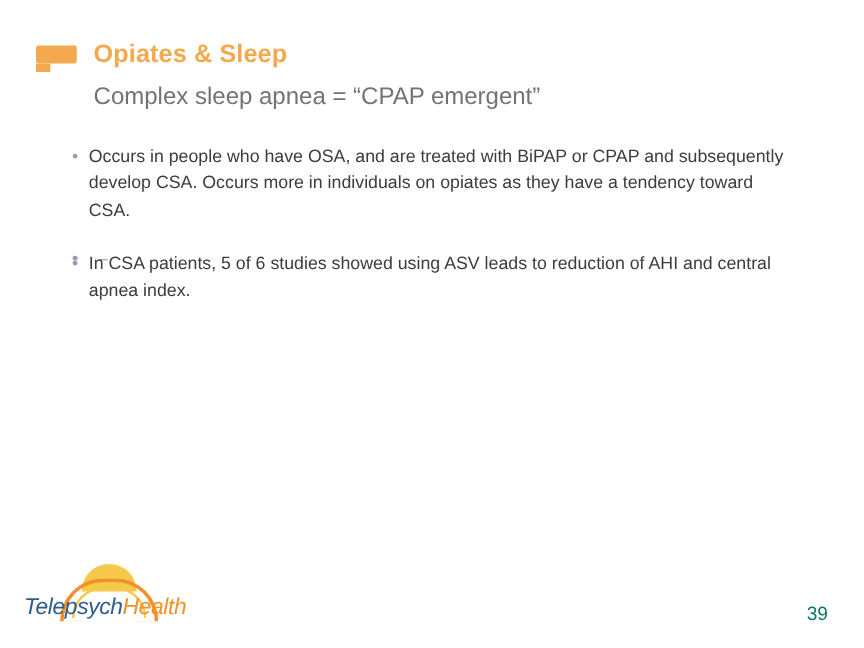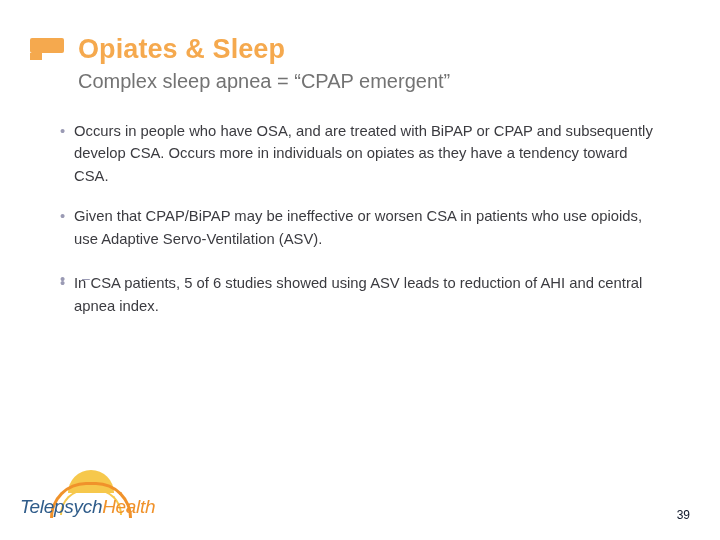--- a/index.html
+++ b/index.html
@@ -38,21 +38,21 @@
     top: 15px;
     width: 12px;
     height: 7px;
     background: #f5a94e;
   }
 
   .title {
     position: absolute;
     left: 78px;
     top: 34px;
-    font-size: 27px;
+    font-size: 21px;
     color: #f5a94e;
     font-weight: bold;
     letter-spacing: 0.1px;
     white-space: nowrap;
   }
   .subtitle {
     position: absolute;
     left: 78px;
     top: 70px;
     font-size: 20px;
@@ -150,22 +150,22 @@
     white-space: nowrap;
     font-style: italic;
   }
   .logo-text .t1 { color: #2f5c8a; }
   .logo-text .t2 { color: #f0922b; }
 
   .page-number {
     position: absolute;
     right: 30px;
     bottom: 18px;
-    font-size: 12px;
-    color: #0f172a;
+    font-size: 16px;
+    color: #0f766e;
   }
 </style>
 </head>
 <body>
 
 <div class="slide">
 
   <div class="title-bar"></div>
 
   <div class="title">Opiates &amp; Sleep</div>
@@ -176,21 +176,20 @@
     <div class="bullet-group">
       <div class="bullet">
         <span class="dot">•</span>
         <span>Occurs in people who have OSA, and are treated with BiPAP or CPAP and subsequently develop CSA. Occurs more in individuals on opiates as they have a tendency toward CSA.</span>
       </div>
     </div>
 
     <div class="bullet-group">
       <div class="bullet">
         <span class="dot">•</span>
-        <span>Given that CPAP/BiPAP may be ineffective or worsen CSA in patients who use opioids, use Adaptive Servo-Ventilation (ASV).</span>
       </div>
     </div>
 
     <div class="bullet-group">
       <div class="bullet">
         <span class="dot">•</span>
       </div>
       <div class="subbullet">
         <span class="dash">–</span>
       </div>

